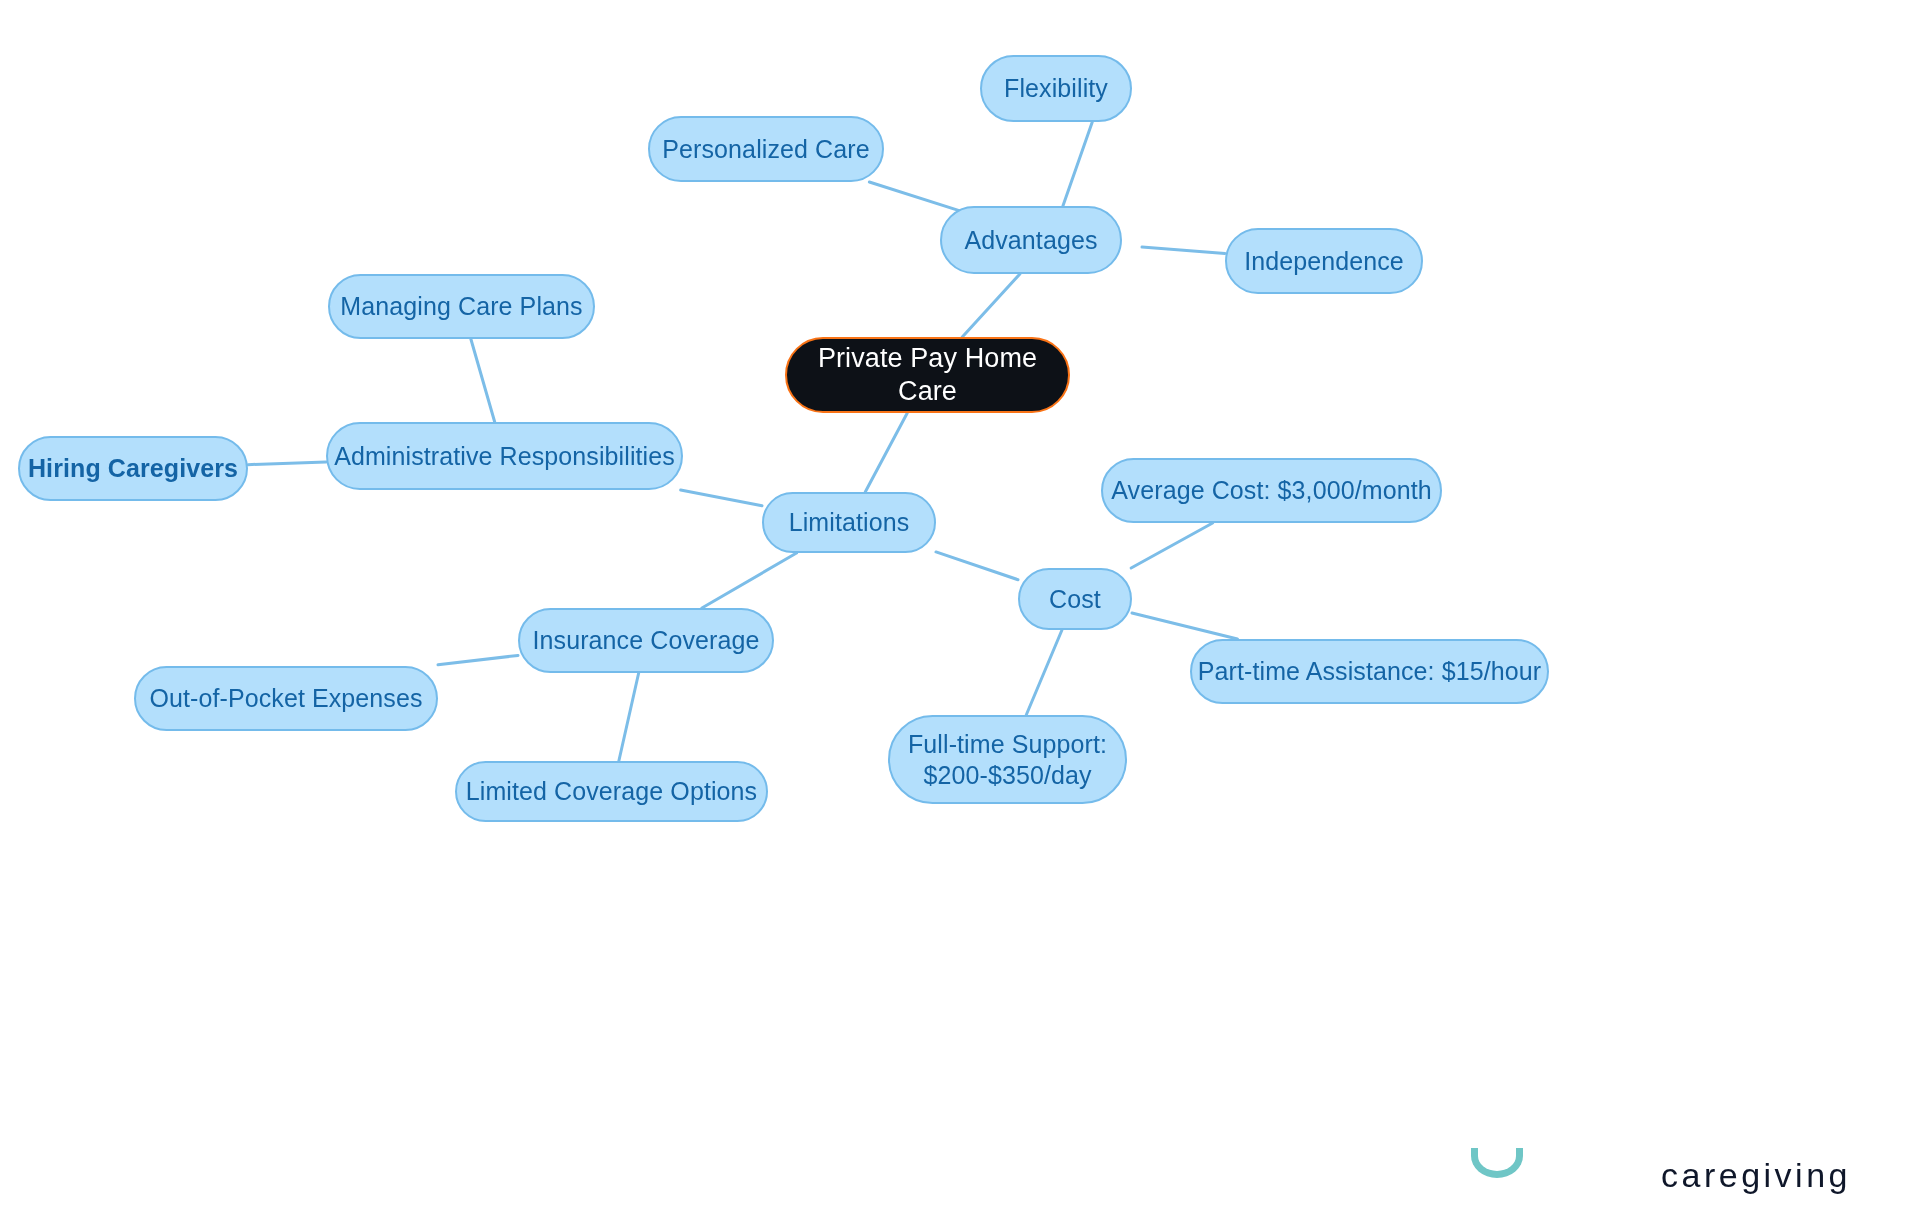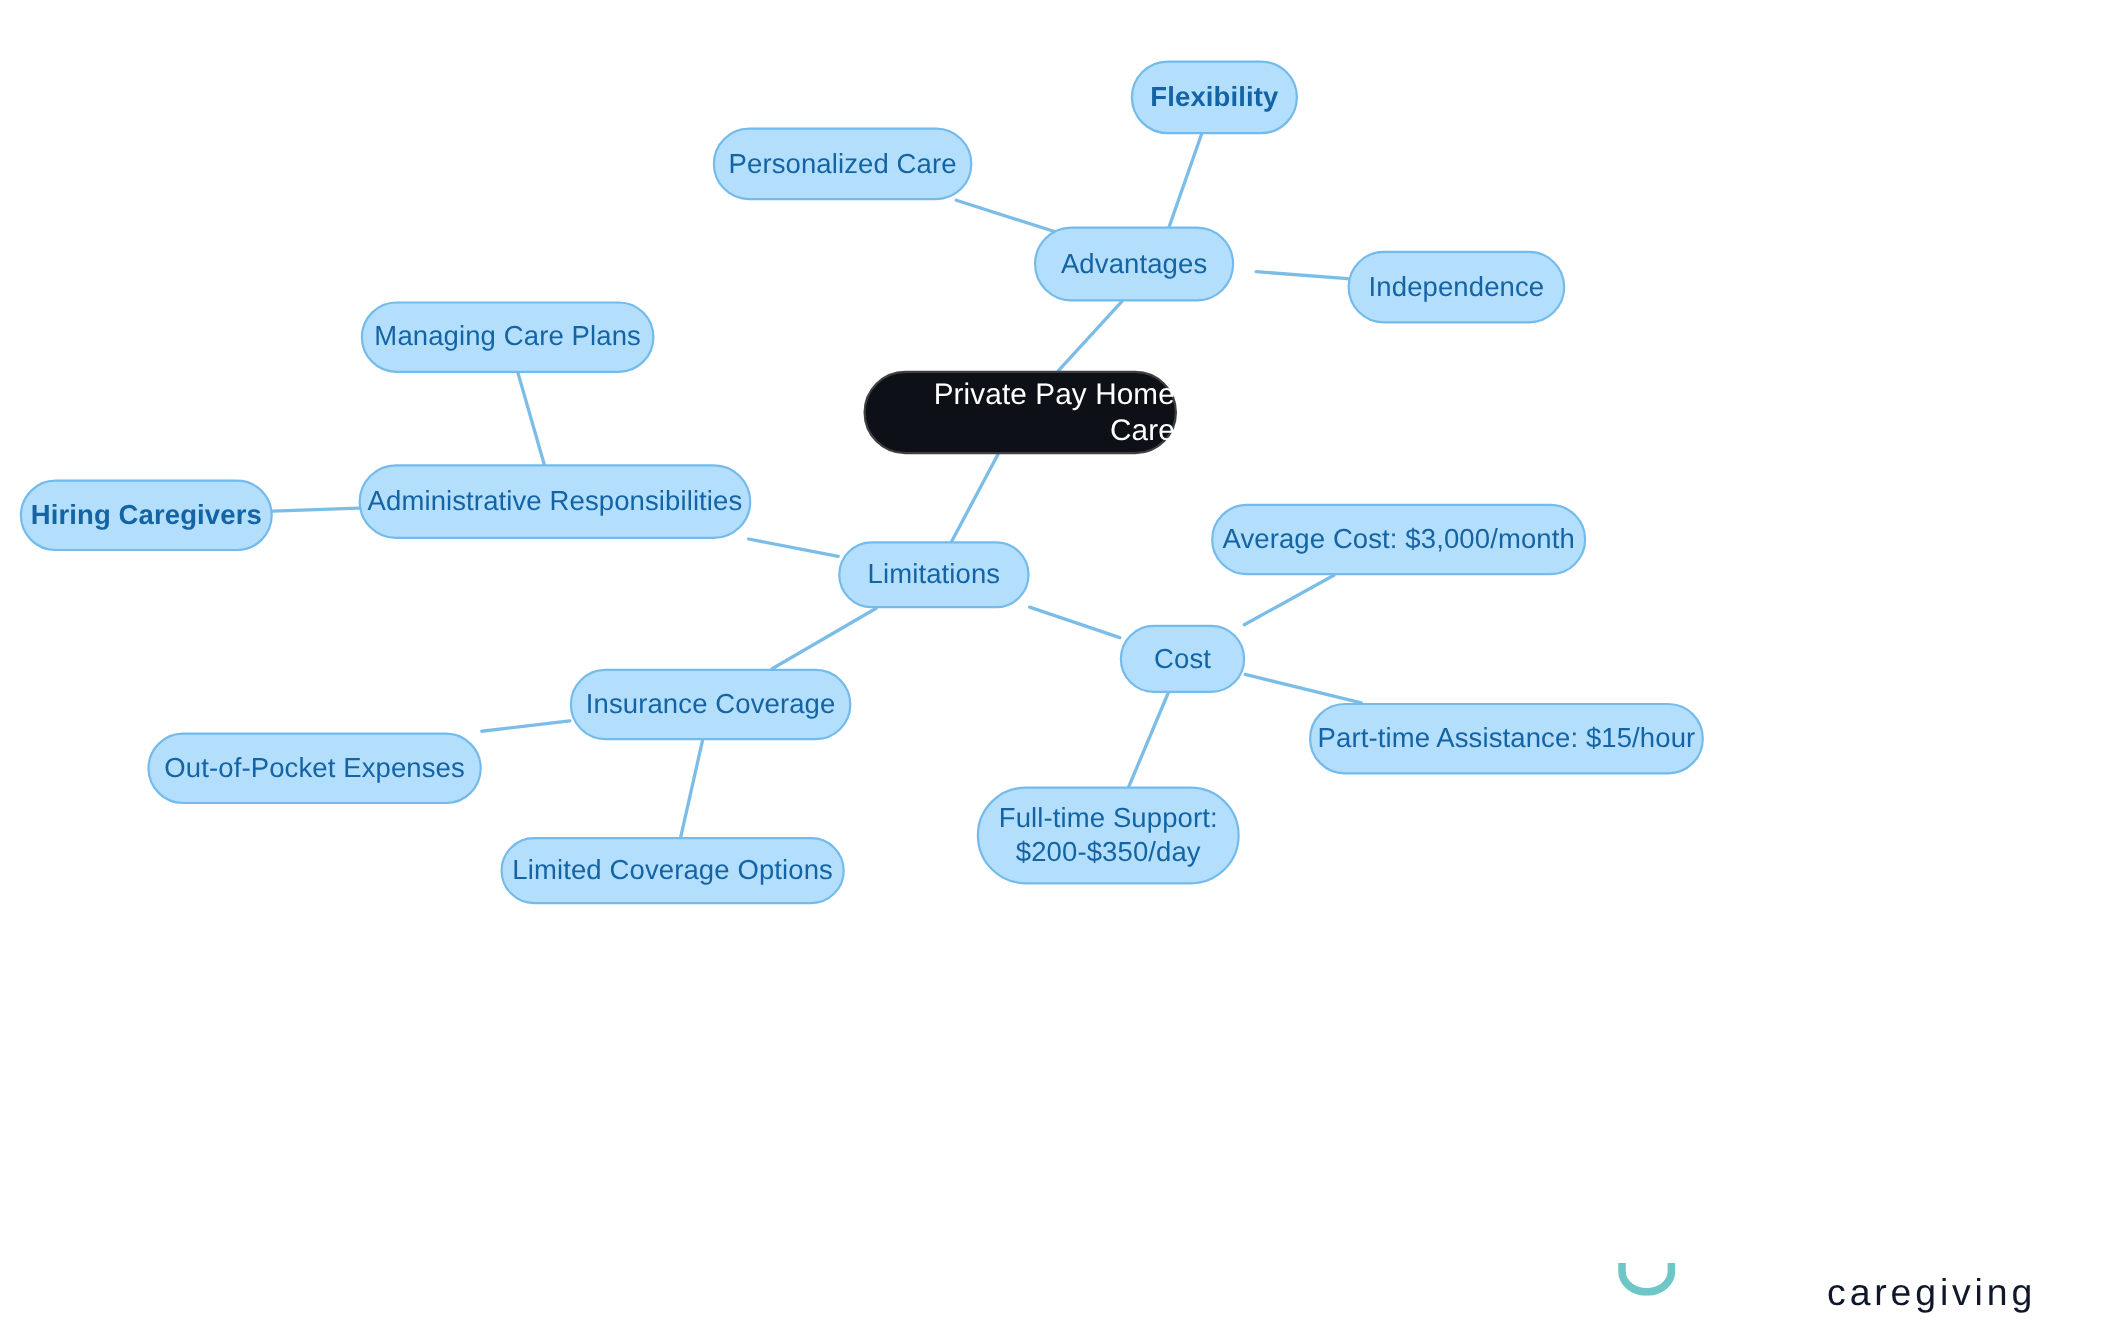--- a/index.html
+++ b/index.html
@@ -38,24 +38,23 @@
     letter-spacing: 0.1px;
   }
   .node.branch, .node.leaf {
     background: #b3dffc;
     border: 2px solid #74bbeb;
     color: #1464a5;
     font-size: 25px;
   }
   .node.root {
     background: #0d1117;
-    border: 2px solid #404040;
+    border: 2px solid #f97316;
     color: #ffffff;
     font-size: 27px;
-    text-align: right;
   }
   #logo {
     position: absolute;
     left: 1412px;
     top: 1096px;
     width: 480px;
     height: 110px;
   }
   .logo-main {
     position: absolute;
@@ -112,21 +111,21 @@
       <line x1="638.6715686274509" y1="673" x2="618.8284313725491" y2="761" stroke="#7cbde8" stroke-width="3" stroke-linecap="round"></line>
       <line x1="936" y1="551.9491150442478" x2="1018" y2="579.7057522123894" stroke="#7cbde8" stroke-width="3" stroke-linecap="round"></line>
       <line x1="1131.142857142857" y1="568" x2="1212.6405529953918" y2="523" stroke="#7cbde8" stroke-width="3" stroke-linecap="round"></line>
       <line x1="1132" y1="613.0322580645161" x2="1237.4827586206898" y2="639" stroke="#7cbde8" stroke-width="3" stroke-linecap="round"></line>
       <line x1="1061.96261682243" y1="630" x2="1026.214953271028" y2="715" stroke="#7cbde8" stroke-width="3" stroke-linecap="round"></line>
     </svg>
   <div id="nodes">
       <div class="node root" style="left: 785px; top: 337px; width: 285px; height: 76px;">Private Pay Home Care</div>
       <div class="node branch" style="left: 940px; top: 206px; width: 182px; height: 68px;">Advantages</div>
       <div class="node leaf" style="left: 648px; top: 116px; width: 236px; height: 66px;">Personalized Care</div>
-      <div class="node leaf" style="left: 1028px; top: 55px; width: 152px; height: 67px; font-weight: bold;">Flexibility</div>
+      <div class="node leaf" style="left: 980px; top: 55px; width: 152px; height: 67px;">Flexibility</div>
       <div class="node leaf" style="left: 1225px; top: 228px; width: 198px; height: 66px;">Independence</div>
       <div class="node branch" style="left: 762px; top: 492px; width: 174px; height: 61px;">Limitations</div>
       <div class="node leaf" style="left: 326px; top: 422px; width: 357px; height: 68px;">Administrative Responsibilities</div>
       <div class="node leaf" style="left: 328px; top: 274px; width: 267px; height: 65px;">Managing Care Plans</div>
       <div class="node leaf" style="left: 18px; top: 436px; width: 230px; height: 65px; font-weight: bold;">Hiring Caregivers</div>
       <div class="node leaf" style="left: 518px; top: 608px; width: 256px; height: 65px;">Insurance Coverage</div>
       <div class="node leaf" style="left: 134px; top: 666px; width: 304px; height: 65px;">Out-of-Pocket Expenses</div>
       <div class="node leaf" style="left: 455px; top: 761px; width: 313px; height: 61px;">Limited Coverage Options</div>
       <div class="node branch" style="left: 1018px; top: 568px; width: 114px; height: 62px;">Cost</div>
       <div class="node leaf" style="left: 1101px; top: 458px; width: 341px; height: 65px;">Average Cost: $3,000/month</div>

